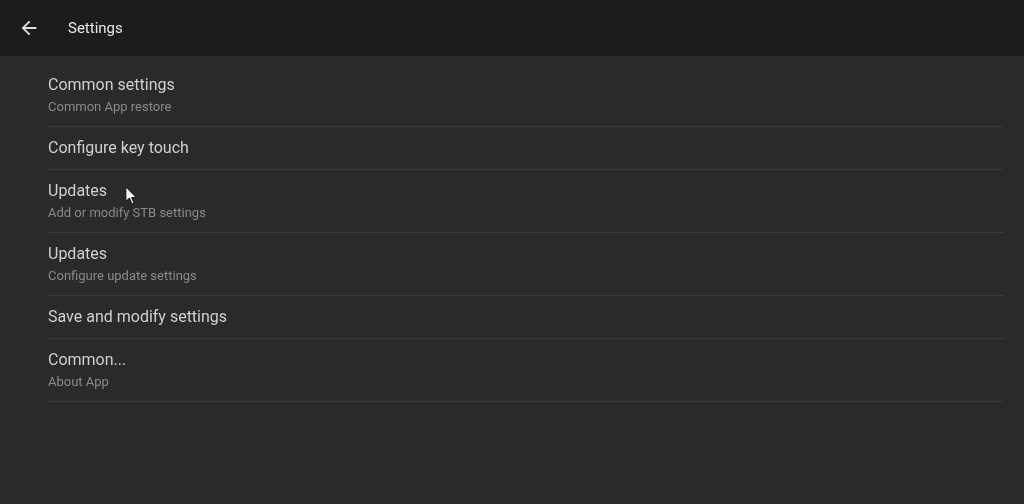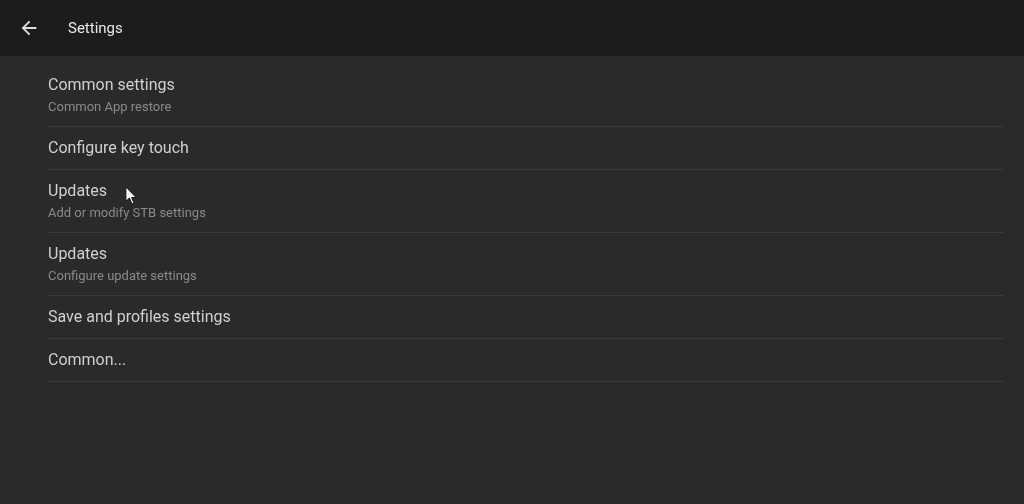--- a/index.html
+++ b/index.html
@@ -89,24 +89,25 @@
   </div>
   <div class="list-item">
     <div class="item-title">Updates</div>
     <div class="item-subtitle">Add or modify STB settings</div>
   </div>
   <div class="list-item">
     <div class="item-title">Updates</div>
     <div class="item-subtitle">Configure update settings</div>
   </div>
   <div class="list-item">
-    <div class="item-title">Save and profiles settings</div>
+    <div class="item-title">Save and modify settings</div>
   </div>
   <div class="list-item">
     <div class="item-title">Common...</div>
+    <div class="item-subtitle">About App</div>
   </div>
 </div>
 
 <div class="cursor">
   <svg viewBox="0 0 14 18">
     <path d="M0 0 L0 14 L3.5 11 L6 17 L8 16 L5.5 10.5 L10 10.5 Z" fill="#ffffff" stroke="#000000" stroke-width="0.8"></path>
   </svg>
 </div>
 
 </body></html>

